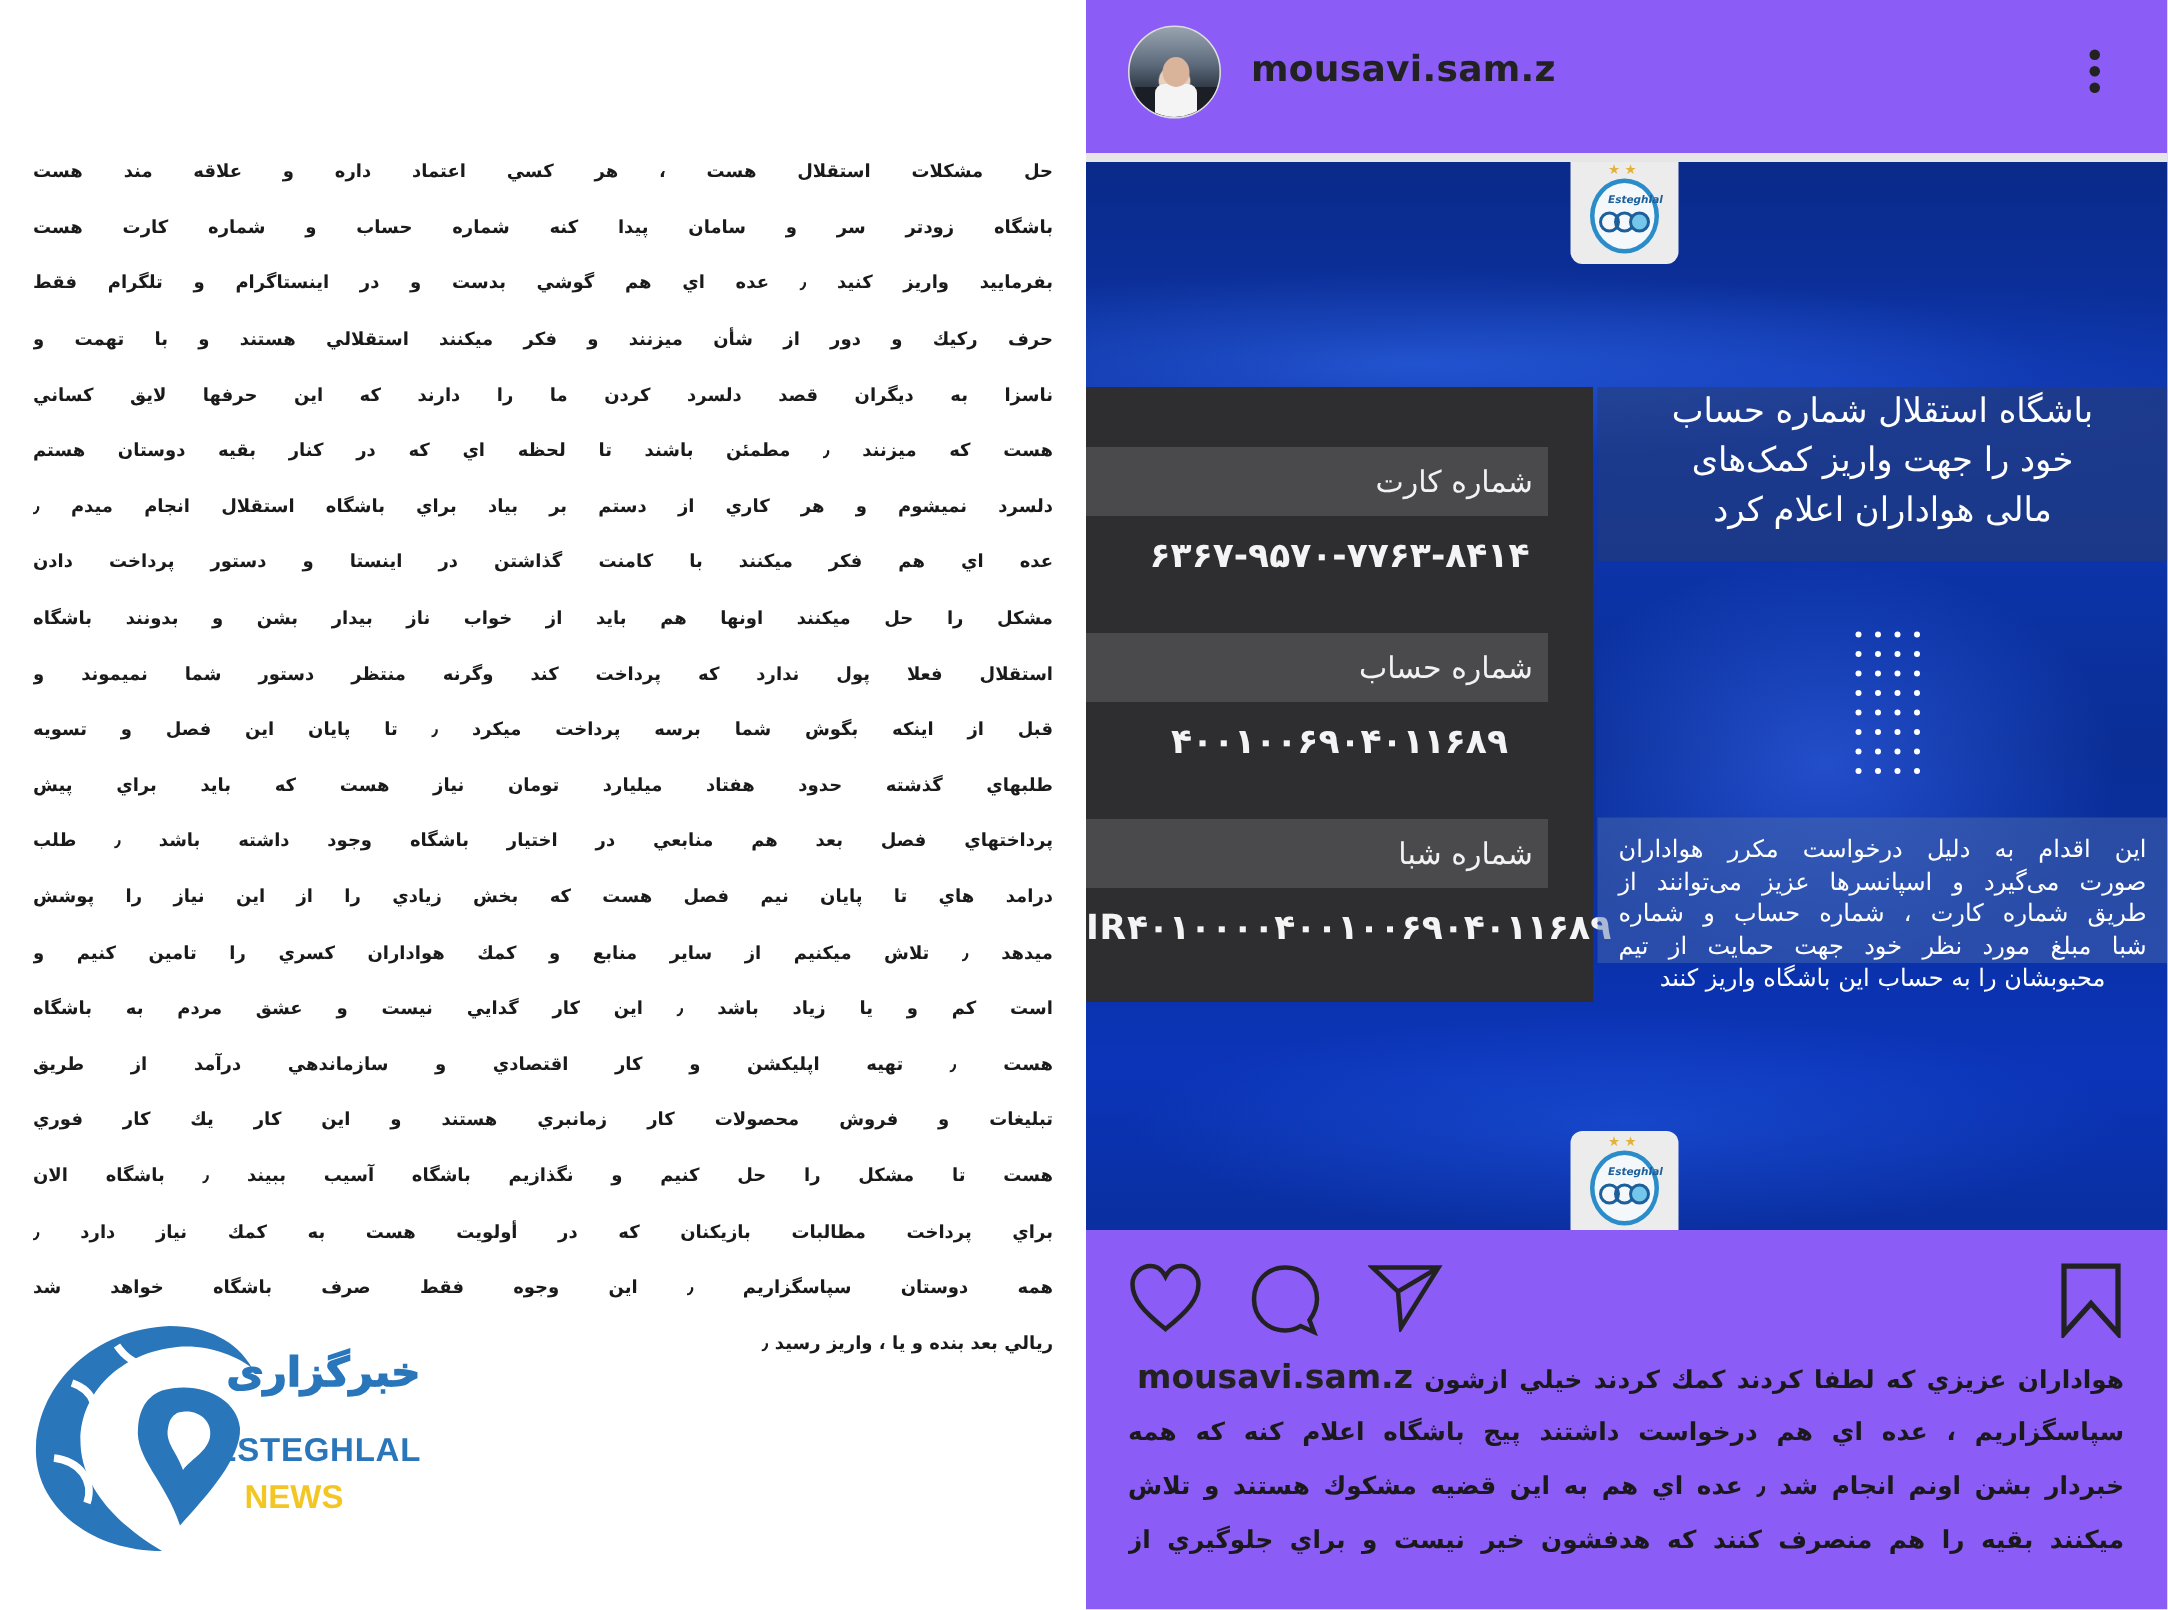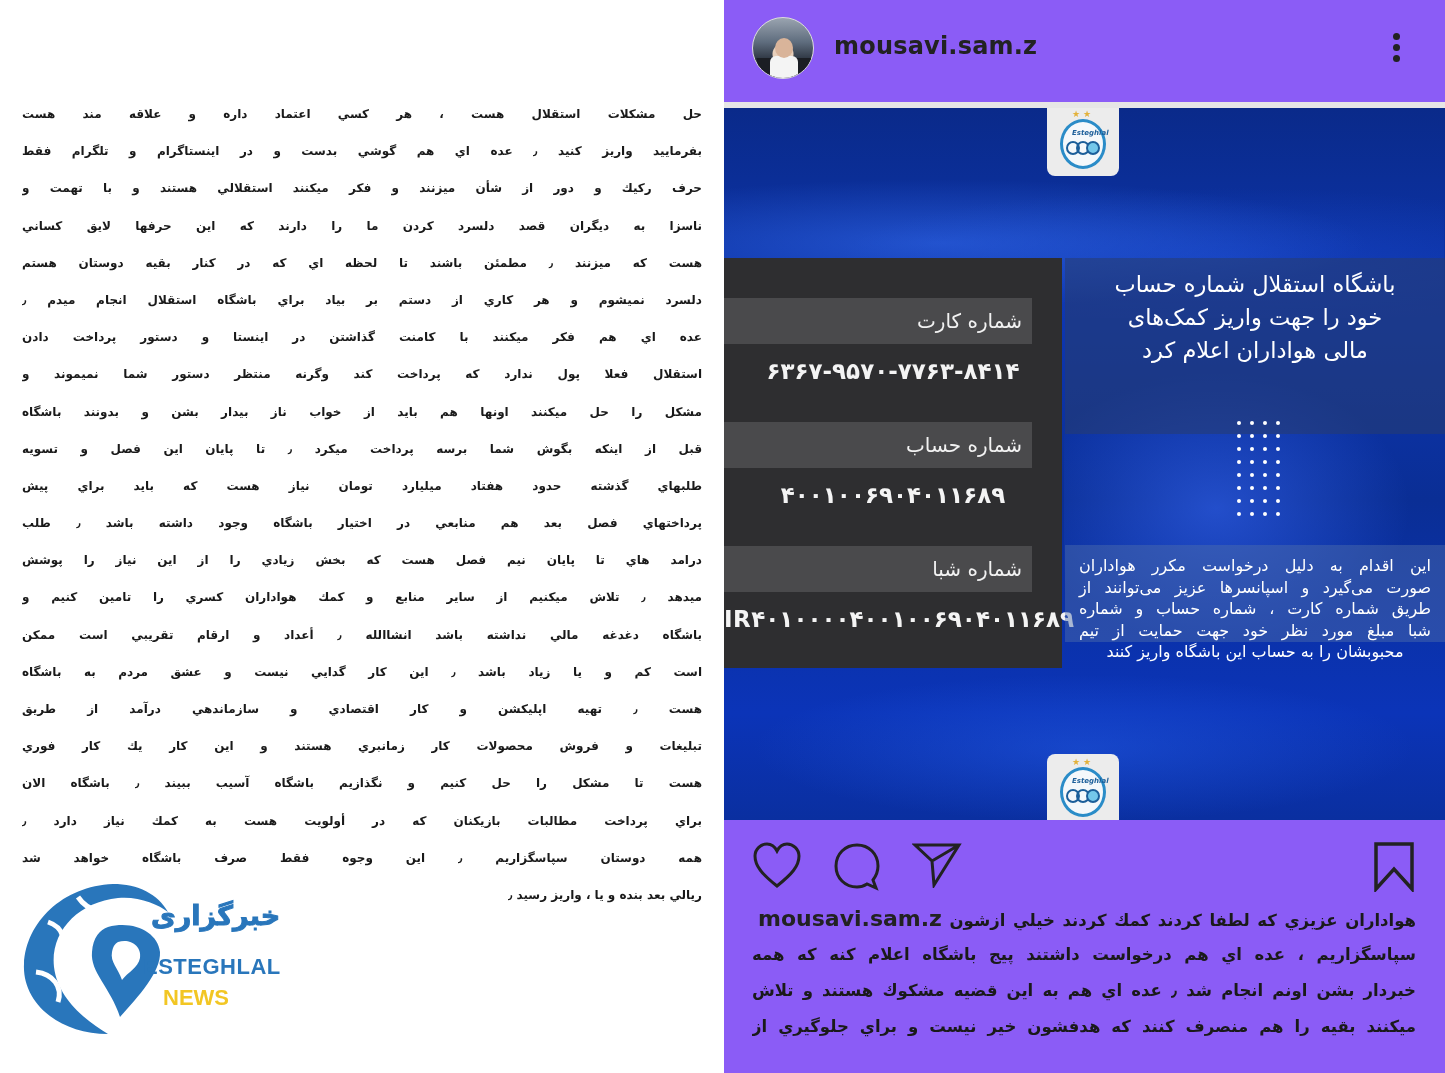--- a/index.html
+++ b/index.html
@@ -88,24 +88,24 @@
     position: absolute; left: 0; width: 308px; height: 46px; background: #4a4a4c;
     direction: rtl; text-align: right; padding-right: 10px; color: #f2f2f2;
     font-size: 20px; line-height: 46px; font-family: "DejaVu Sans", sans-serif;
   }
   .info-value {
     position: absolute; left: 0; width: 338px; text-align: center; color: #f4f4f4;
     font-size: 23px; font-weight: bold; font-family: "DejaVu Sans", sans-serif; letter-spacing: 0.5px;
   }
 
   .title-box {
-    position: absolute; left: 341px; top: 150px; width: 380px; height: 176px;
+    position: absolute; left: 341px; top: 150px; width: 380px; height: 116px;
     background: rgba(40,60,110,0.55);
     direction: rtl; text-align: center; color: #ffffff;
-    font-size: 22.5px; line-height: 33px; padding-top: 10px; font-family: "DejaVu Sans", sans-serif;
+    font-size: 22.5px; line-height: 33px; padding-top: 0; font-family: "DejaVu Sans", sans-serif;
   }
   .dots { position: absolute; left: 508px; top: 308px; width: 52px; height: 104px; display: grid;
     grid-template-columns: repeat(4, 1fr); grid-template-rows: repeat(8, 1fr); }
   .dots i { width: 4px; height: 4px; background: #fff; border-radius: 50%; margin: auto; }
   .desc-box {
     position: absolute; left: 341px; top: 437px; width: 380px; height: 97px;
     background: rgba(80,110,170,0.45);
     direction: rtl; text-align: justify; text-align-last: justify; color: #ffffff;
     font-size: 16px; line-height: 21.5px; padding: 10px 14px 0 14px; font-family: "DejaVu Sans", sans-serif;
   }
@@ -121,34 +121,34 @@
     font-family: "DejaVu Sans", sans-serif;
   }
   .caption .c-line { height: 36px; line-height: 38px; white-space: nowrap; text-align: justify; text-align-last: justify; overflow: hidden; }
   .caption .c-user { font-size: 22px; font-weight: bold; color: #222; direction: ltr; unicode-bidi: isolate; margin-left: 6px; }
 </style>
 </head>
 <body>
 
 <div class="letter">
   <div class="line">حل مشكلات استقلال هست ، هر كسي اعتماد داره و علاقه مند هست</div>
+  <div class="line">باشگاه زودتر سر و سامان پيدا كنه شماره حساب و شماره كارت هست</div>
   <div class="line">بفرماييد واريز كنيد ٫ عده اي هم گوشي بدست و در اينستاگرام و تلگرام فقط</div>
   <div class="line">حرف ركيك و دور از شأن ميزنند و فكر ميكنند استقلالي هستند و با تهمت و</div>
   <div class="line">ناسزا به ديگران قصد دلسرد كردن ما را دارند كه اين حرفها لايق كساني</div>
   <div class="line">هست كه ميزنند ٫ مطمئن باشند تا لحظه اي كه در كنار بقيه دوستان هستم</div>
   <div class="line">دلسرد نميشوم و هر كاري از دستم بر بياد براي باشگاه استقلال انجام ميدم ٫</div>
   <div class="line">عده اي هم فكر ميكنند با كامنت گذاشتن در اينستا و دستور پرداخت دادن</div>
+  <div class="line">مشكل را حل ميكنند اونها هم بايد از خواب ناز بيدار بشن و بدونند باشگاه</div>
   <div class="line">استقلال فعلا پول ندارد كه پرداخت كند وگرنه منتظر دستور شما نميموند و</div>
-  <div class="line">مشكل را حل ميكنند اونها هم بايد از خواب ناز بيدار بشن و بدونند باشگاه</div>
   <div class="line">قبل از اينكه بگوش شما برسه پرداخت ميكرد ٫ تا پايان اين فصل و تسويه</div>
   <div class="line">طلبهاي گذشته حدود هفتاد ميليارد تومان نياز هست كه بايد براي پيش</div>
   <div class="line">پرداختهاي فصل بعد هم منابعي در اختيار باشگاه وجود داشته باشد ٫ طلب</div>
   <div class="line">درامد هاي تا پايان نيم فصل هست كه بخش زيادي را از اين نياز را پوشش</div>
   <div class="line">ميدهد ٫ تلاش ميكنيم از ساير منابع و كمك هواداران كسري را تامين كنيم و</div>
-  <div class="line">باشگاه دغدغه مالي نداشته باشد انشاالله ٫ أعداد و ارقام تقريبي است ممكن</div>
   <div class="line">است كم و يا زياد باشد ٫ اين كار گدايي نيست و عشق مردم به باشگاه</div>
   <div class="line">هست ٫ تهيه  اپليكشن و كار اقتصادي و سازماندهي درآمد از طريق</div>
   <div class="line">تبليغات  و فروش محصولات كار زمانبري هستند و اين كار يك كار فوري</div>
   <div class="line">هست تا مشكل را حل كنيم و نگذازيم باشگاه آسيب ببيند ٫ باشگاه الان</div>
   <div class="line">براي پرداخت مطالبات بازيكنان كه در أولويت هست به كمك نياز دارد ٫</div>
   <div class="line">همه دوستان سپاسگزاريم ٫ اين وجوه فقط صرف باشگاه خواهد شد</div>
   <div class="line short">ريالي بعد بنده و يا ، واريز رسيد ٫</div>
 </div>
 
 <div class="watermark">

